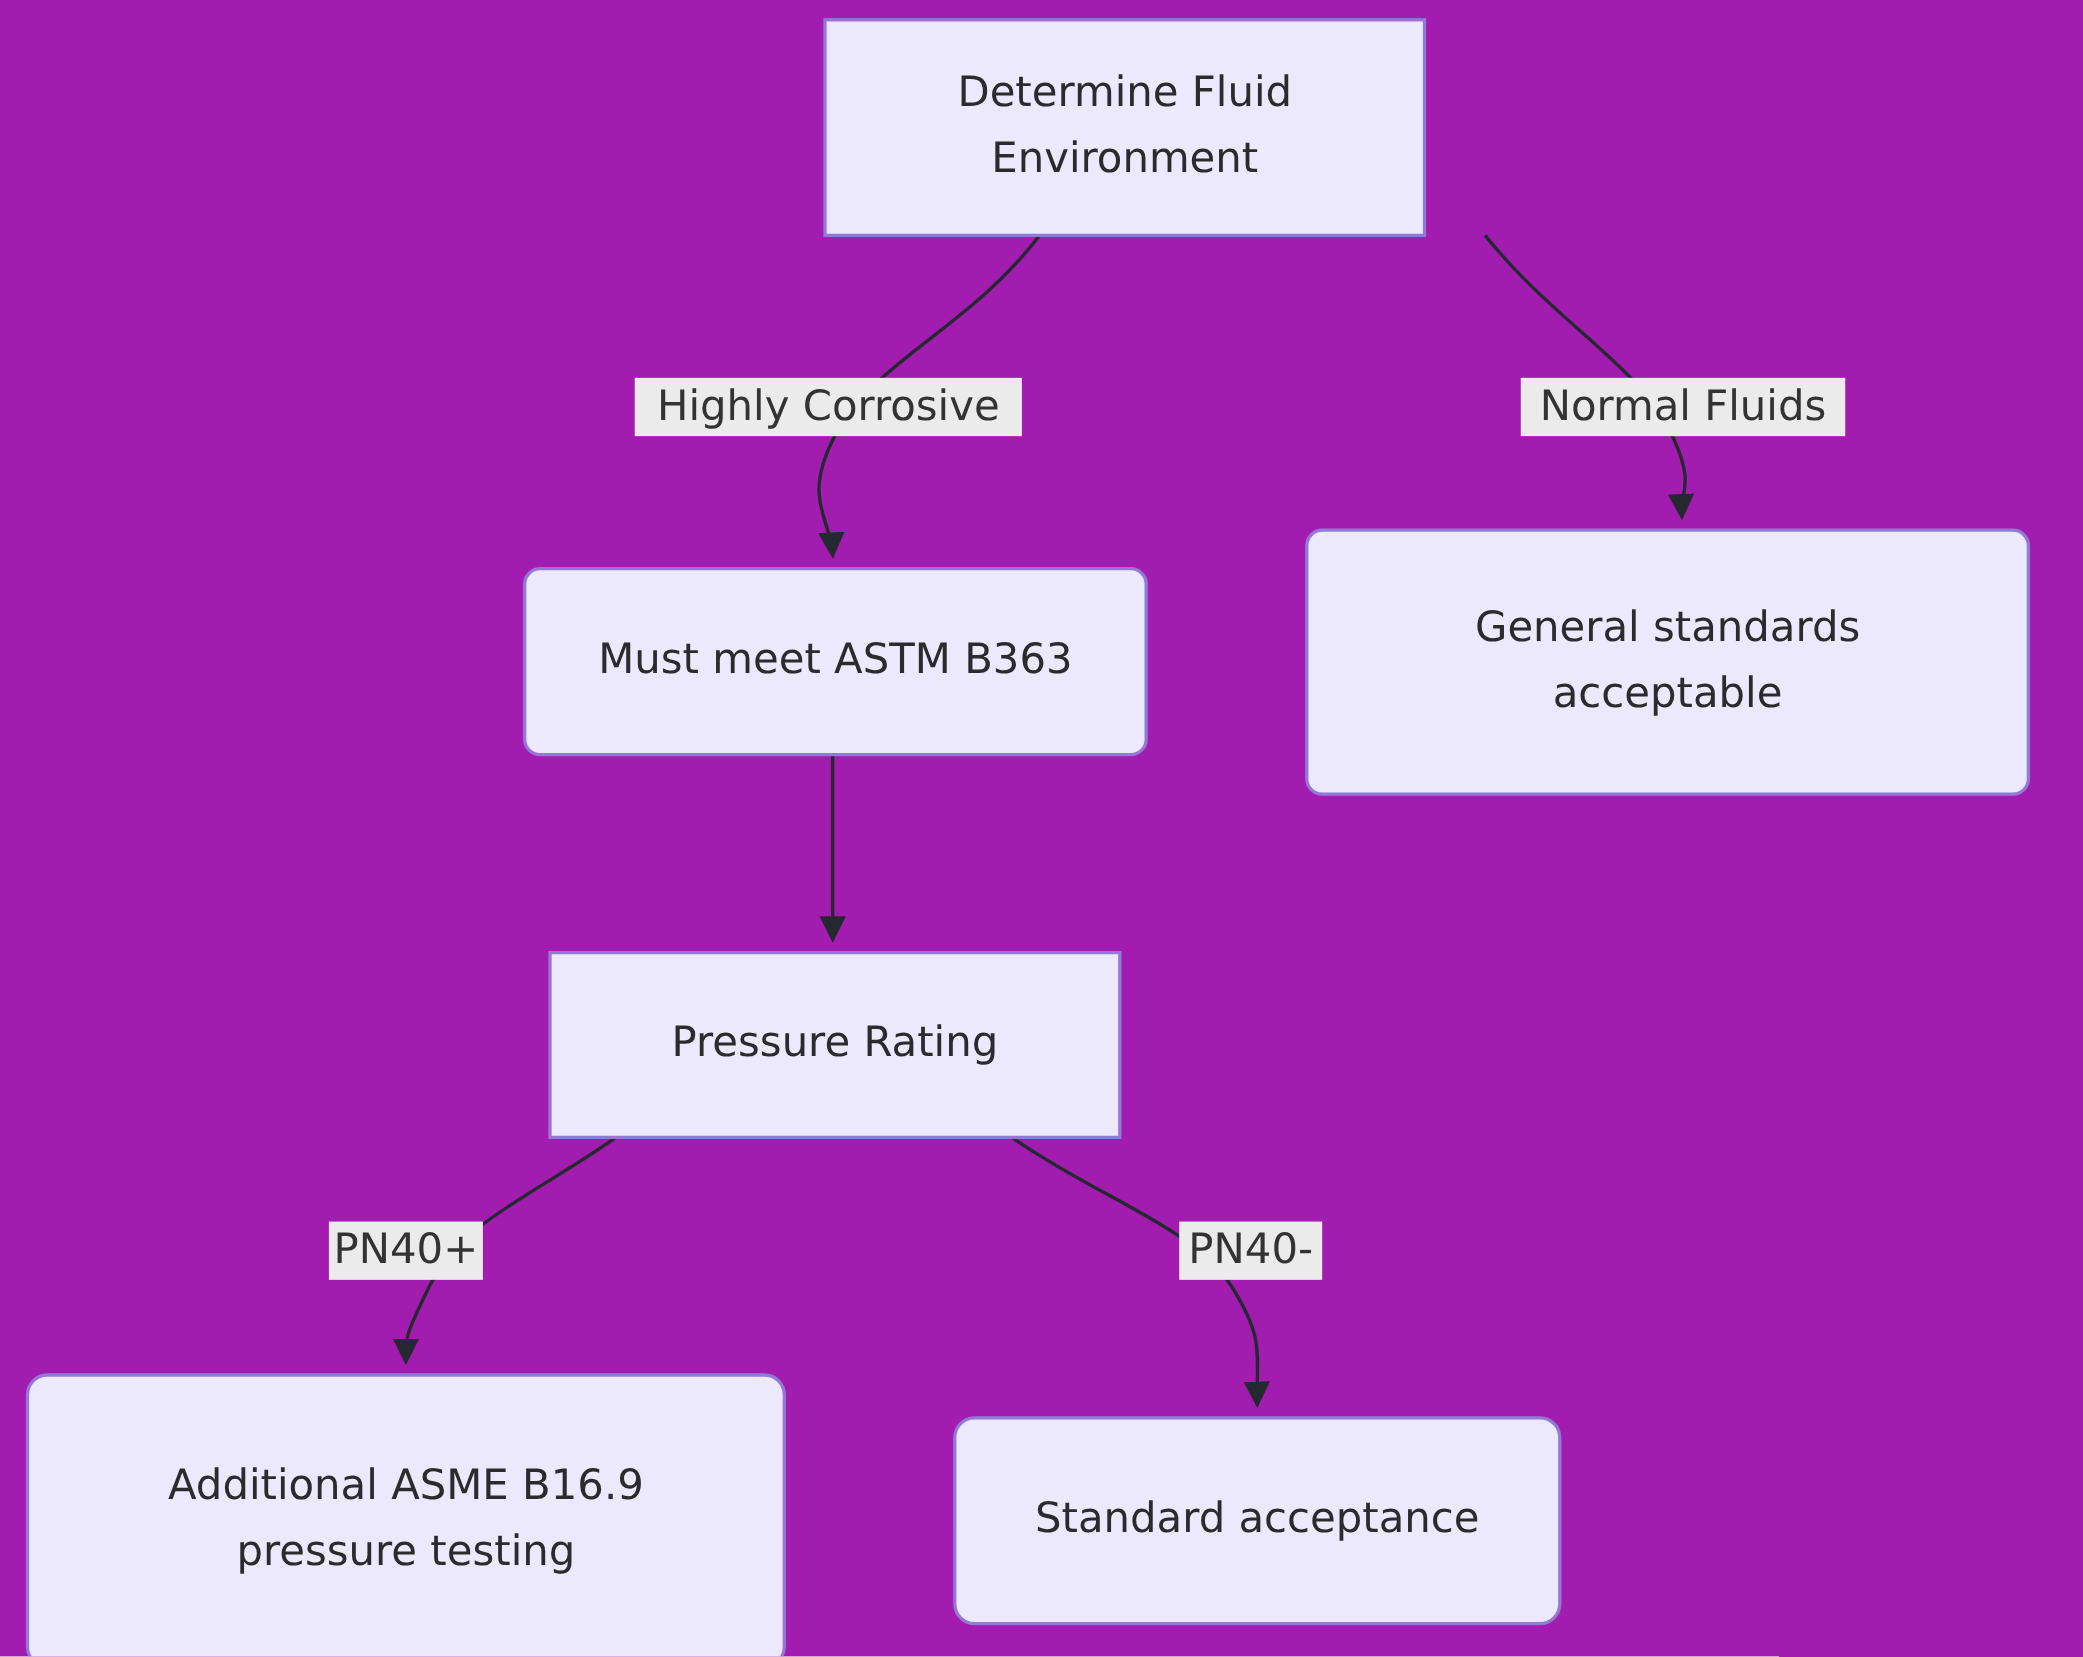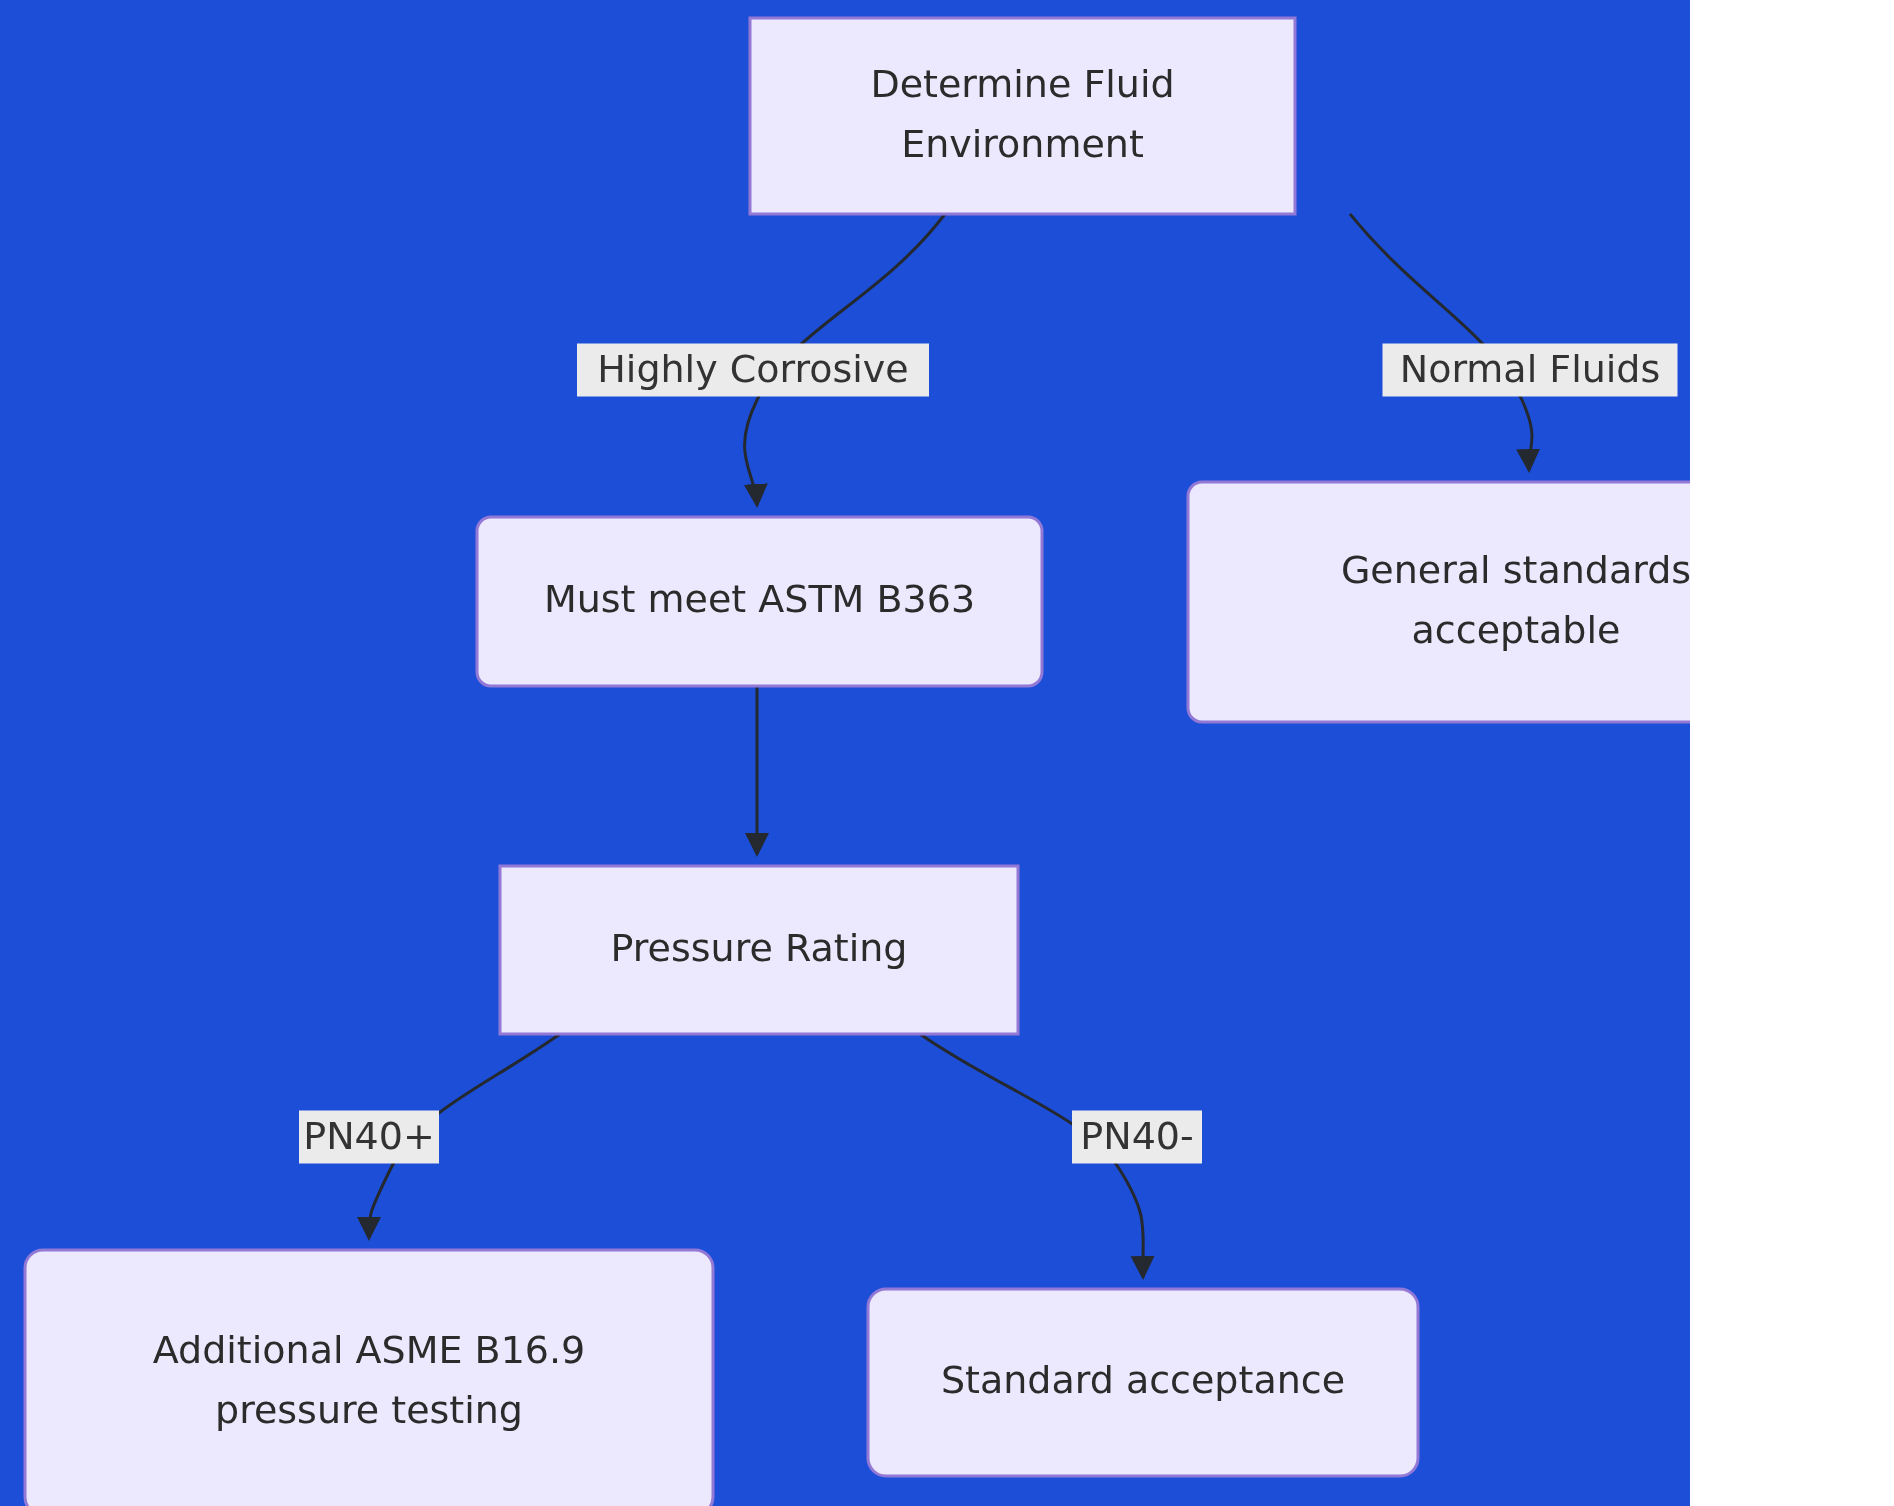--- a/index.html
+++ b/index.html
@@ -5,23 +5,23 @@
   html, body {
     margin: 0;
     padding: 0;
     background: #ffffff;
   }
   body {
     font-family: "DejaVu Sans", sans-serif;
   }
   #diagram-root {
     position: relative;
-    width: 1690px;
+    width: 1894px;
     height: 1506px;
-    background: #1d4ed8;
+    background: #a21caf;
     overflow: hidden;
   }
   svg#flow-svg {
     position: absolute;
     top: 0;
     left: 0;
     width: 1894px;
     height: 1506px;
     display: block;
   }

